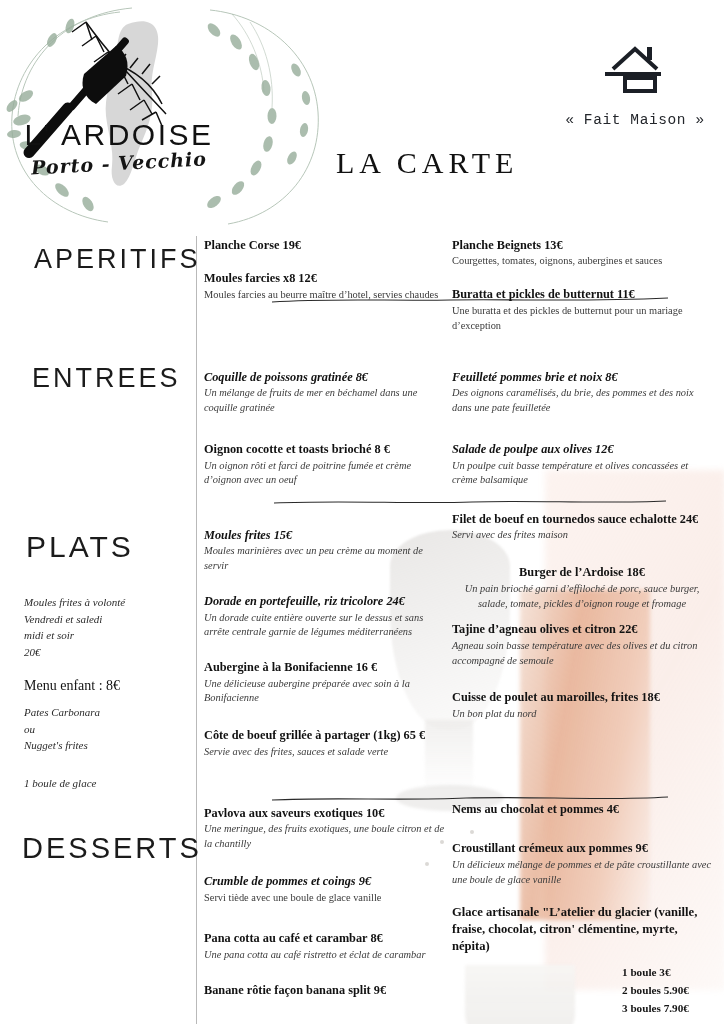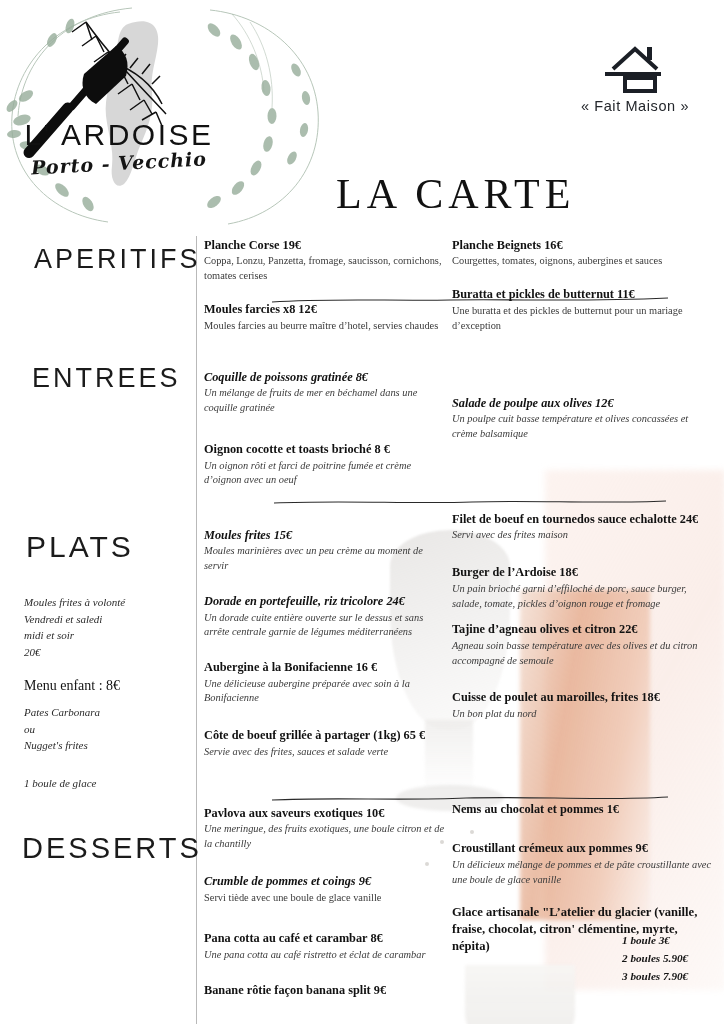--- a/index.html
+++ b/index.html
@@ -39,26 +39,26 @@
   .wreath{position:absolute;left:0;top:0;width:340px;height:228px;}
   .logo-title{position:absolute;left:0;width:238px;top:118px;text-align:center;
     font-family:"Liberation Sans", sans-serif;font-size:30px;letter-spacing:2.5px;color:#111;}
   .logo-sub{position:absolute;left:0;width:238px;top:152px;text-align:center;
     font-family:"DejaVu Serif", serif;font-style:italic;font-weight:bold;font-size:19px;letter-spacing:1px;color:#141414;
     transform:rotate(-3deg);}
 
   
   .fait-maison{position:absolute;left:560px;top:45px;width:150px;text-align:center;}
   .fm-icon{display:block;margin:0 auto;}
-  .fm-label{display:block;margin-top:3px;font-family:Liberation Sans, sans-serif;
+  .fm-label{display:block;margin-top:17px;font-family:Liberation Mono, monospace;
     font-size:14.5px;letter-spacing:.6px;color:#23262b;white-space:nowrap;}
 
   
   .carte-title{position:absolute;left:336px;top:146px;
-    font-family:"Liberation Serif", serif;font-size:42px;letter-spacing:5px;color:#111;font-weight:400;margin-top:24px;}
+    font-family:"Liberation Serif", serif;font-size:30px;letter-spacing:5px;color:#111;font-weight:400;}
 
   
   .vrule{position:absolute;left:196px;width:1px;background:#b9b9b9;}
 
   
   .sec-label{position:absolute;font-family:"Liberation Sans", sans-serif;
     font-weight:300;letter-spacing:3px;color:#1b1b1b;white-space:nowrap;}
 
   
   .col-left{position:absolute;left:204px;width:240px;}
@@ -188,49 +188,52 @@
   <svg class="divider" style="left:272px;top:498px;width:396px;">
     <path d="M2 5 C70 2 140 6 200 4 C260 2 330 6 394 3" stroke="#2a2a2a" stroke-width="1.1" fill="none"></path>
   </svg>
   <svg class="divider" style="left:270px;top:795px;width:400px;">
     <path d="M2 5 C66 2 130 6 196 3 C264 1 330 6 398 2" stroke="#2a2a2a" stroke-width="1.1" fill="none"></path>
   </svg>
 
   <div class="col-left" style="top:238px;">
     <div class="item">
       <div class="name">Planche Corse 19€</div>
-      <div class="desc up">Coppa, Lonzu, Panzetta, fromage, saucisson, cornichons, tomates cerises</div>
     </div>
     <div class="item" style="margin-top:18px;">
       <div class="name">Moules farcies x8 12€</div>
       <div class="desc up">Moules farcies au beurre maître d’hotel, servies chaudes</div>
     </div>
   </div>
   <div class="col-right" style="top:238px;">
     <div class="item">
-      <div class="name">Planche Beignets 16€</div>
+      <div class="name">Planche Beignets 13€</div>
       <div class="desc up">Courgettes, tomates, oignons, aubergines et sauces</div>
     </div>
     <div class="item" style="margin-top:18px;">
       <div class="name">Buratta et pickles de butternut 11€</div>
       <div class="desc up">Une buratta et des pickles de butternut pour un mariage d’exception</div>
     </div>
   </div>
 
   <div class="col-left" style="top:370px;">
     <div class="item">
       <div class="name ital">Coquille de poissons gratinée 8€</div>
       <div class="desc">Un mélange de fruits de mer en béchamel dans une coquille gratinée</div>
     </div>
     <div class="item" style="margin-top:26px;">
       <div class="name">Oignon cocotte et toasts brioché 8 €</div>
       <div class="desc">Un oignon rôti et farci de poitrine fumée et crème d’oignon avec un oeuf</div>
     </div>
   </div>
   <div class="col-right" style="top:370px;">
+    <div class="item">
+      <div class="name ital">Feuilleté pommes brie et noix 8€</div>
+      <div class="desc">Des oignons caramélisés, du brie, des pommes et des noix dans une pate feuilletée</div>
+    </div>
     <div class="item" style="margin-top:26px;">
       <div class="name ital">Salade de poulpe aux olives 12€</div>
       <div class="desc">Un poulpe cuit basse température  et olives concassées et crème balsamique</div>
     </div>
   </div>
 
   <div class="col-left" style="top:528px;">
     <div class="item">
       <div class="name ital">Moules frites 15€</div>
       <div class="desc">Moules marinières avec un peu crème au moment de servir</div>
@@ -246,21 +249,21 @@
     <div class="item" style="margin-top:22px;">
       <div class="name" style="white-space:nowrap;">Côte de boeuf grillée à partager (1kg) 65 €</div>
       <div class="desc" style="white-space:nowrap;">Servie avec des frites, sauces et salade verte</div>
     </div>
   </div>
   <div class="col-right" style="top:512px;">
     <div class="item">
       <div class="name">Filet de boeuf en tournedos sauce echalotte 24€</div>
       <div class="desc">Servi avec des frites maison</div>
     </div>
-    <div class="item" style="margin-top:22px;">
+    <div class="item" style="margin-top:22px;text-align:center;">
       <div class="name">Burger de l’Ardoise 18€</div>
       <div class="desc">Un pain brioché garni d’effiloché de porc, sauce burger, salade, tomate, pickles d’oignon rouge et fromage</div>
     </div>
     <div class="item" style="margin-top:8px;">
       <div class="name">Tajine d’agneau olives et citron 22€</div>
       <div class="desc">Agneau soin basse température avec des olives et du citron accompagné de semoule</div>
     </div>
     <div class="item" style="margin-top:22px;font-family:Liberation Serif, serif;">
       <div class="name" style="white-space:nowrap;">Cuisse de poulet au maroilles, frites 18€</div>
       <div class="desc">Un bon plat du nord</div>
@@ -289,30 +292,30 @@
     <div class="item" style="margin-top:26px;">
       <div class="name">Pana cotta au café et carambar 8€</div>
       <div class="desc">Une pana cotta au café ristretto et éclat de carambar</div>
     </div>
     <div class="item" style="margin-top:20px;">
       <div class="name" style="white-space:nowrap;">Banane rôtie façon banana split 9€</div>
     </div>
   </div>
   <div class="col-right" style="top:802px;">
     <div class="item">
-      <div class="name">Nems au chocolat et pommes 1€</div>
+      <div class="name">Nems au chocolat et pommes 4€</div>
     </div>
     <div class="item" style="margin-top:24px;">
       <div class="name">Croustillant crémeux aux pommes 9€</div>
       <div class="desc">Un délicieux mélange de pommes et de pâte croustillante avec une boule de glace vanille</div>
     </div>
     <div class="item" style="margin-top:16px;">
       <div class="name" style="font-size:12.6px;line-height:1.35;">Glace artisanale "L’atelier du glacier (vanille, fraise, chocolat, citron' clémentine, myrte, népita)</div>
     </div>
   </div>
 
-  <div class="glace-prices" style="left:622px;top:931px;font-style:italic;">
+  <div class="glace-prices" style="left:622px;top:963px;">
     <div>1 boule 3€</div>
     <div>2 boules 5.90€</div>
     <div>3 boules 7.90€</div>
   </div>
 
 </div>
 
 </body></html>

